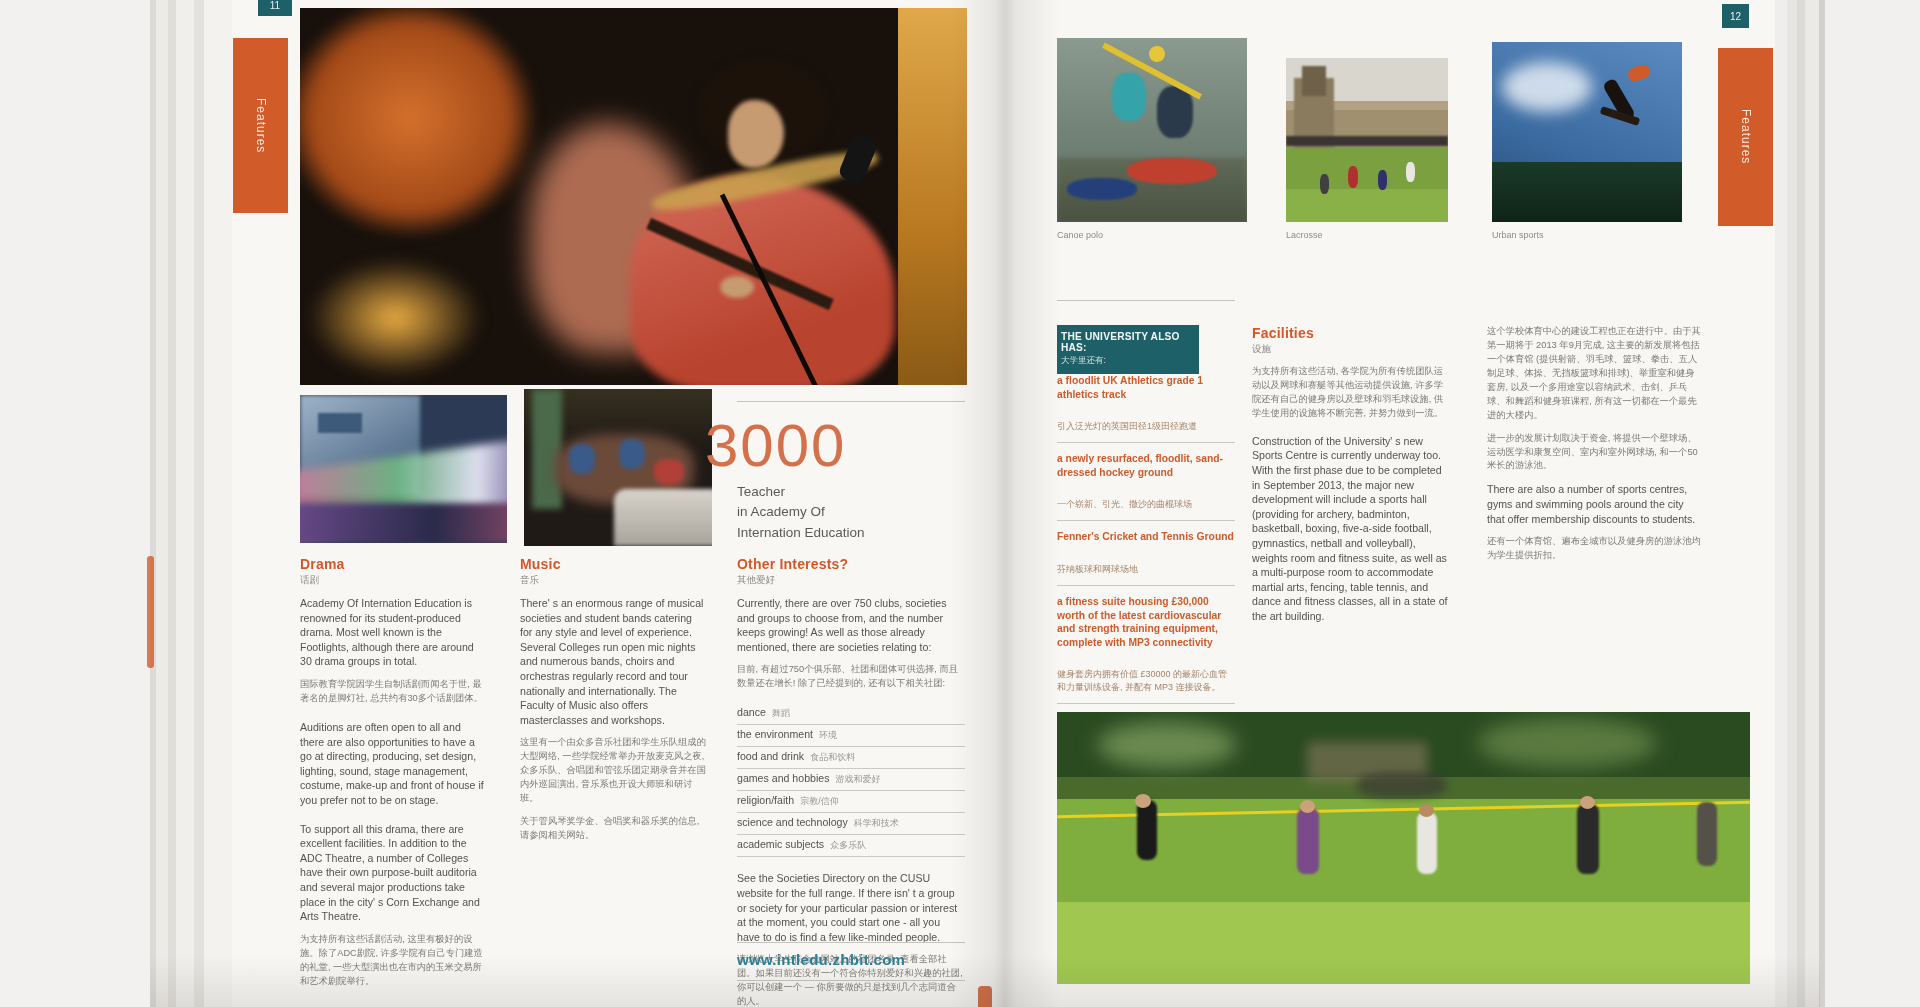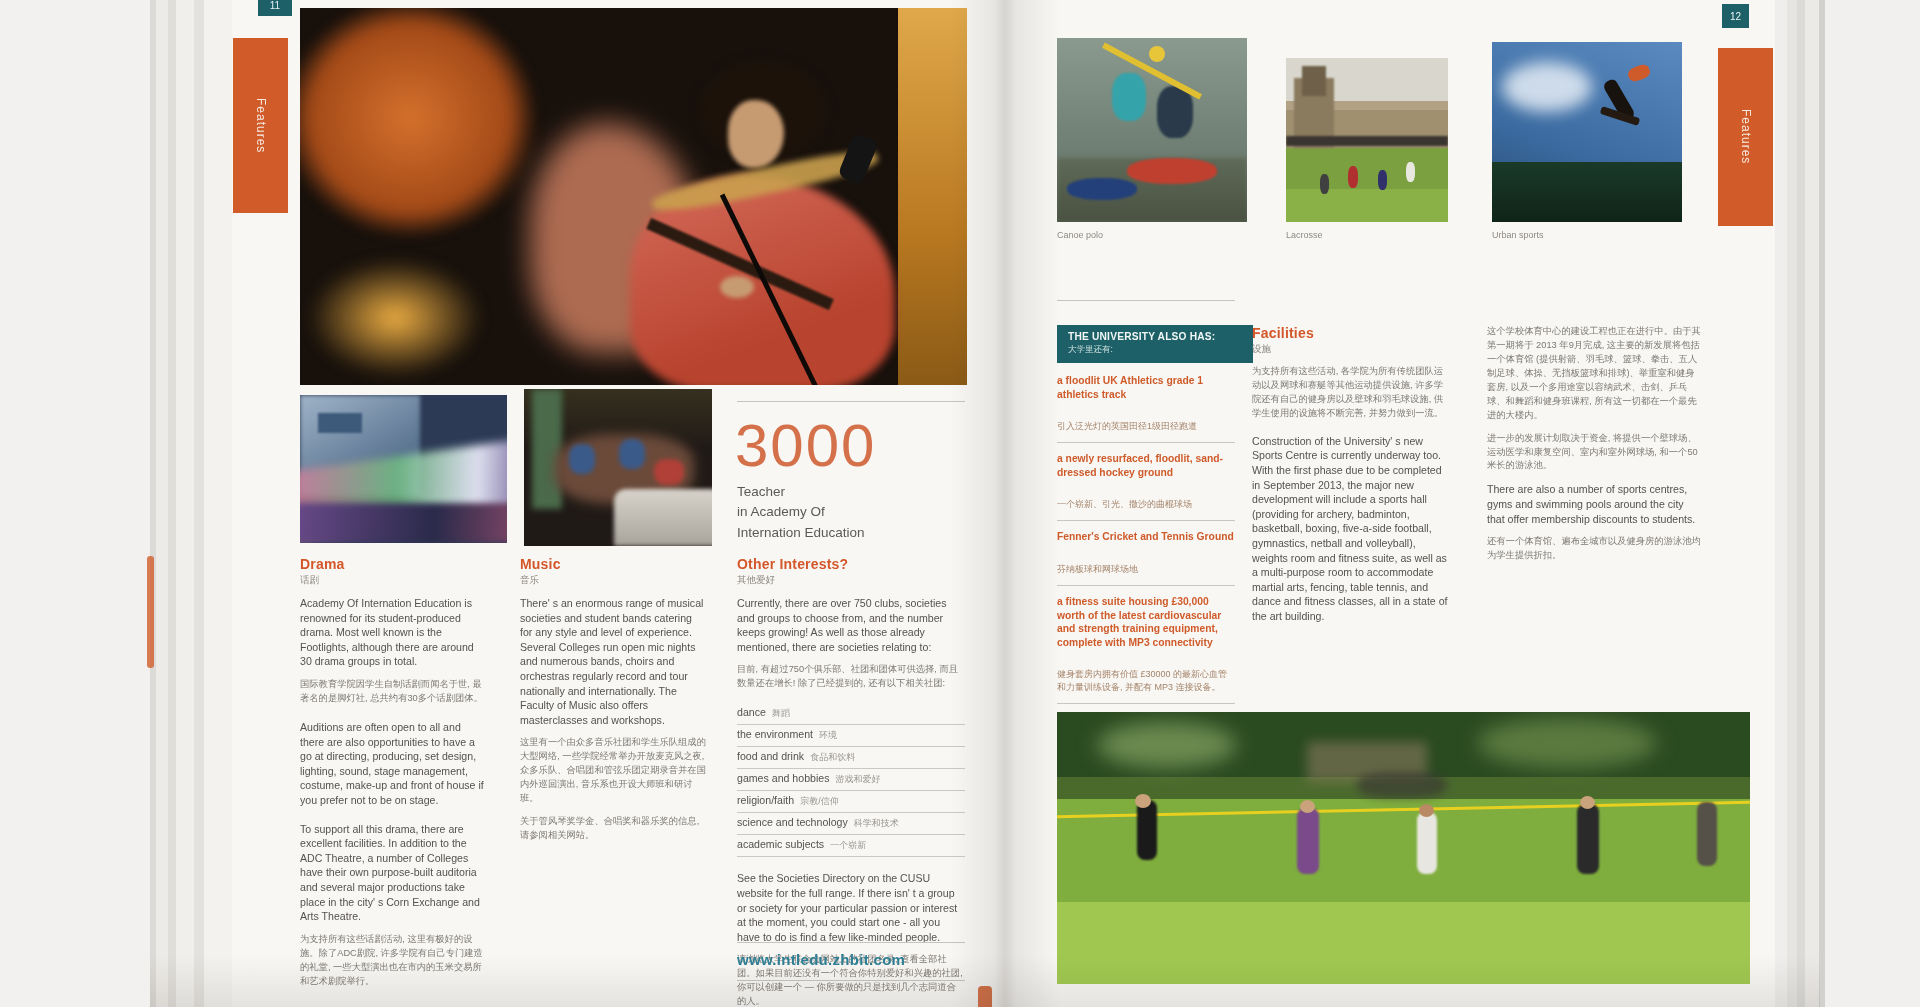--- a/index.html
+++ b/index.html
@@ -71,21 +71,21 @@
     <div class="ph" style="left:0;top:0;width:188px;height:60px;background:linear-gradient(180deg,#35301f,#201a16);"></div>
     <div class="ph" style="left:8px;top:0;width:30px;height:120px;background:#4a6a4a;filter:blur(3px);"></div>
     <div class="ph" style="left:30px;top:45px;width:140px;height:70px;background:#6b4a3a;border-radius:40%;filter:blur(6px);"></div>
     <div class="ph" style="left:45px;top:55px;width:26px;height:30px;background:#3a5a8a;border-radius:40%;filter:blur(2px);"></div>
     <div class="ph" style="left:95px;top:50px;width:26px;height:30px;background:#3a5a8a;border-radius:40%;filter:blur(2px);"></div>
     <div class="ph" style="left:130px;top:70px;width:30px;height:26px;background:#b04038;border-radius:40%;filter:blur(2px);"></div>
     <div class="ph" style="left:90px;top:100px;width:110px;height:57px;background:linear-gradient(180deg,#d8d4cc,#a8a49c);border-radius:12px 12px 0 0;filter:blur(2px);"></div>
   </div>
 
   <div class="abs hairline" style="left:737px;top:401px;width:228px;"></div>
-  <div class="abs stat-num" style="left:735px;top:416px;">3000</div>
+  <div class="abs stat-num" style="left:705px;top:416px;">3000</div>
   <div class="abs" style="left:737px;top:482px;width:220px;">
     <div class="stat-line">Teacher</div>
     <div class="stat-line">in Academy Of</div>
     <div class="stat-line">Internation Education</div>
   </div>
 
   <div class="abs" style="left:300px;top:556px;width:187px;">
     <div class="h-orange">Drama</div>
     <div class="h-zh">话剧</div>
     <div class="body-en">Academy Of Internation Education is renowned for its student-produced drama. Most well known is the Footlights, although there are around 30 drama groups in total.</div>
@@ -128,21 +128,21 @@
       <div class="bullet-row">
           <span class="b">religion/faith</span>
           <span class="bz">宗教/信仰</span>
         </div>
       <div class="bullet-row">
           <span class="b">science and technology</span>
           <span class="bz">科学和技术</span>
         </div>
       <div class="bullet-row">
           <span class="b">academic subjects</span>
-          <span class="bz">一个崭新</span>
+          <span class="bz">众多乐队</span>
         </div>
     </div>
     <div class="body-en" style="margin-top:14px;">See the Societies Directory on the CUSU website for the full range. If there isn' t a group or society for your particular passion or interest at the moment, you could start one - all you have to do is find a few like-minded people.</div>
     <div class="body-zh">请浏览大学生联合会网站上的社团名录, 查看全部社团。如果目前还没有一个符合你特别爱好和兴趣的社团, 你可以创建一个 — 你所要做的只是找到几个志同道合的人。</div>
   </div>
   <div class="abs hairline" style="left:737px;top:942px;width:228px;"></div>
   <div class="abs url" style="left:737px;top:951px;">www.intledu.zhbit.com</div>
   <div class="abs hairline" style="left:737px;top:980px;width:228px;"></div>
 
   <div class="abs badge" style="left:1722px;top:4px;width:27px;height:24px;">
@@ -175,21 +175,21 @@
     <div class="ph" style="left:0;top:120px;width:190px;height:60px;background:linear-gradient(180deg,#1a3a28,#0f2418);"></div>
     <div class="ph" style="left:120px;top:36px;width:14px;height:44px;background:#18120e;transform:rotate(-30deg);border-radius:6px;"></div>
     <div class="ph" style="left:108px;top:70px;width:40px;height:8px;background:#241a12;transform:rotate(18deg);border-radius:3px;"></div>
     <div class="ph" style="left:136px;top:24px;width:22px;height:14px;background:#cf5b2a;border-radius:40%;transform:rotate(-20deg);"></div>
   </div>
   <div class="abs caption" style="left:1057px;top:230px;">Canoe polo</div>
   <div class="abs caption" style="left:1286px;top:230px;">Lacrosse</div>
   <div class="abs caption" style="left:1492px;top:230px;">Urban sports</div>
 
   <div class="abs hairline" style="left:1057px;top:300px;width:178px;"></div>
-  <div class="abs" style="left:1057px;top:325px;width:196px;background:#1d6067;padding:6px 8px 7px 11px;box-sizing:border-box;">
+  <div class="abs" style="left:1057px;top:325px;width:142px;background:#1d6067;padding:6px 8px 7px 4px;box-sizing:border-box;">
     <div style="color:#f2f7f6;font-size:10.2px;font-weight:bold;letter-spacing:.2px;">THE UNIVERSITY ALSO HAS:</div>
     <div style="color:#cfe2e0;font-size:8.5px;margin-top:2px;">大学里还有:</div>
   </div>
   <div class="abs" style="left:1057px;top:372px;width:178px;">
     <div style="padding:2px 0 9px 0;border-bottom:1px solid #c8c6c2;">
       <div class="side-item-en">a floodlit UK Athletics grade 1 athletics track</div>
       <div class="side-item-zh">引入泛光灯的英国田径1级田径跑道</div>
     </div>
     <div style="padding:9px 0;border-bottom:1px solid #c8c6c2;">
       <div class="side-item-en">a newly resurfaced, floodlit, sand-dressed hockey ground</div>

